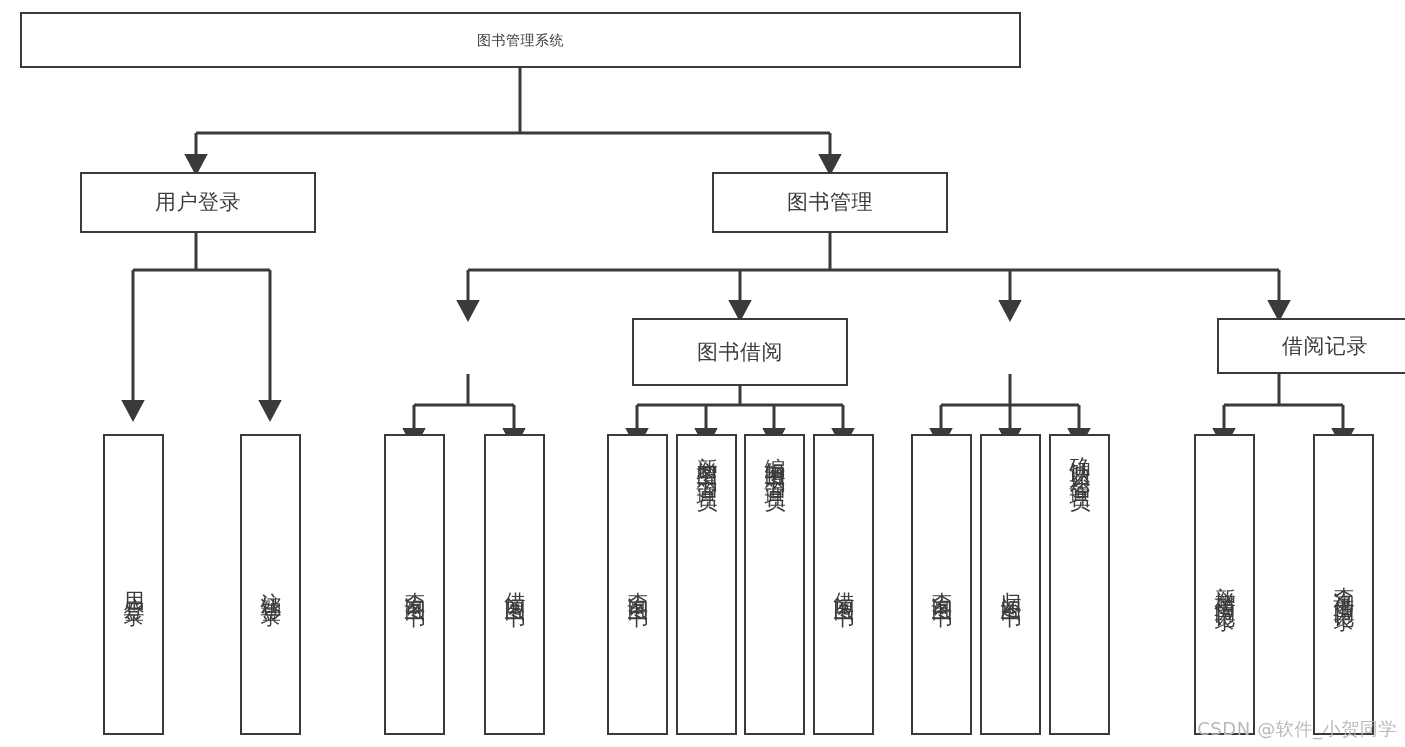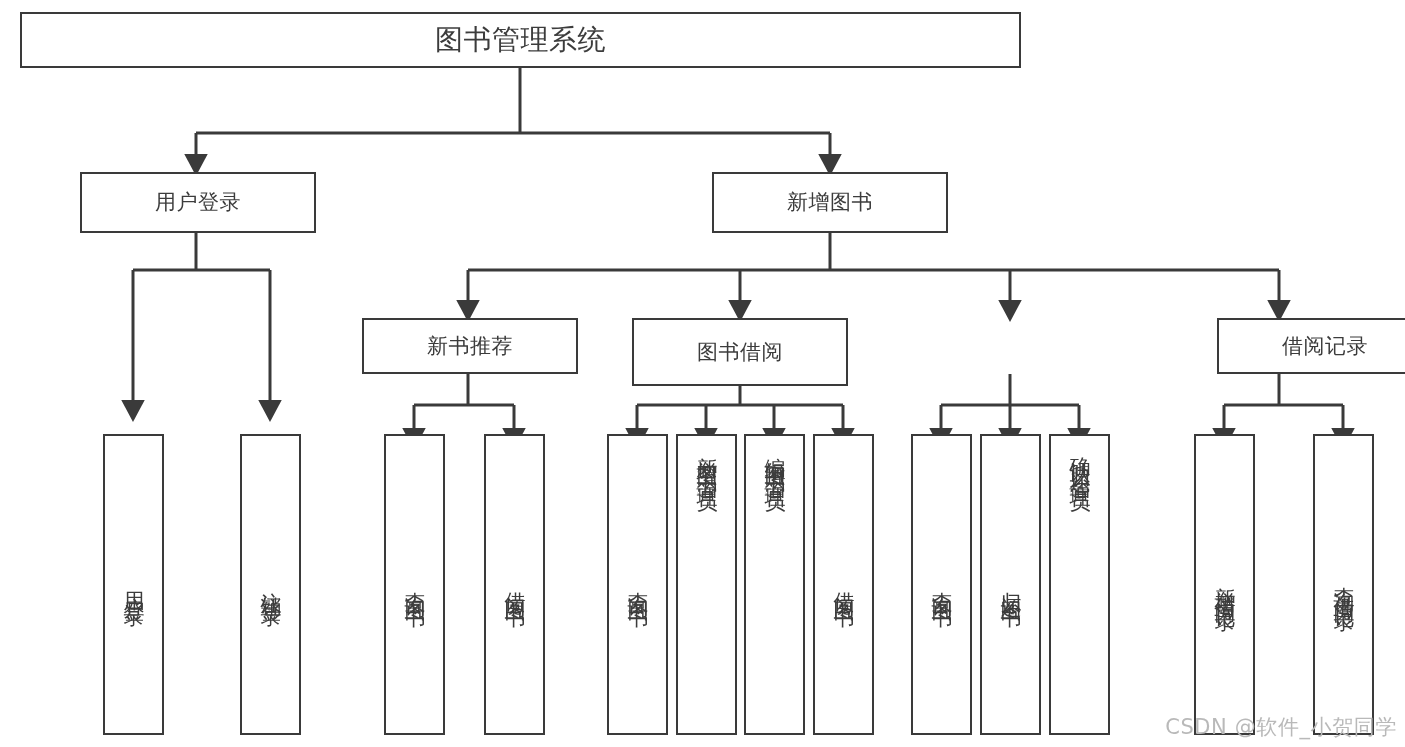--- a/index.html
+++ b/index.html
@@ -40,21 +40,21 @@
     display: block;
     text-align: center;
     line-height: 1.18;
     letter-spacing: 0.5px;
   }
   
   .node.horiz .label {
     font-size: 21px;
     writing-mode: horizontal-tb;
   }
-  .node.root .label { font-size: 28px; }
+  .node.root .label { font-size: 14px; }
   
   .node.vert {
     align-items: flex-start;
     padding-top: 0;
   }
   .node.vert .label {
     writing-mode: vertical-rl;
     text-orientation: upright;
     font-size: 21px;
     line-height: 1.0;
@@ -67,21 +67,21 @@
   .node.vert.mid .label {
     margin: 0 auto;
   }
   .node.vert.top .label {
     margin: 4px auto 0 auto;
   }
   .watermark {
     position: absolute;
     right: 8px;
     bottom: 6px;
-    font-size: 21px;
+    font-size: 18px;
     color: #b9b9b9;
     letter-spacing: 0.6px;
     white-space: nowrap;
     font-family: "DejaVu Sans", "Liberation Sans", sans-serif;
   }
 </style>
 </head>
 <body>
 
 <div id="canvas">
@@ -137,26 +137,23 @@
   </svg>
 
   <div class="node horiz root" style="left:20px; top:12px; width:1001px; height:56px;">
     <span class="label">图书管理系统</span>
   </div>
 
   <div class="node horiz" style="left:80px; top:172px; width:236px; height:61px;">
     <span class="label">用户登录</span>
   </div>
   <div class="node horiz" style="left:712px; top:172px; width:236px; height:61px;">
-    <span class="label">新增图书</span>
-  </div>
-
-  <div class="node horiz" style="left:362px; top:318px; width:216px; height:56px;">
-    <span class="label">新书推荐</span>
-  </div>
+    <span class="label">图书管理</span>
+  </div>
+
   <div class="node horiz" style="left:632px; top:318px; width:216px; height:68px;">
     <span class="label">图书借阅</span>
   </div>
   <div class="node horiz" style="left:1172px; top:318px; width:216px; height:56px;margin-left:45px;">
     <span class="label">借阅记录</span>
   </div>
 
   <div class="node vert mid" style="left:103px; top:434px; width:61px; height:301px;">
     <span class="label">用户登录</span>
   </div>

